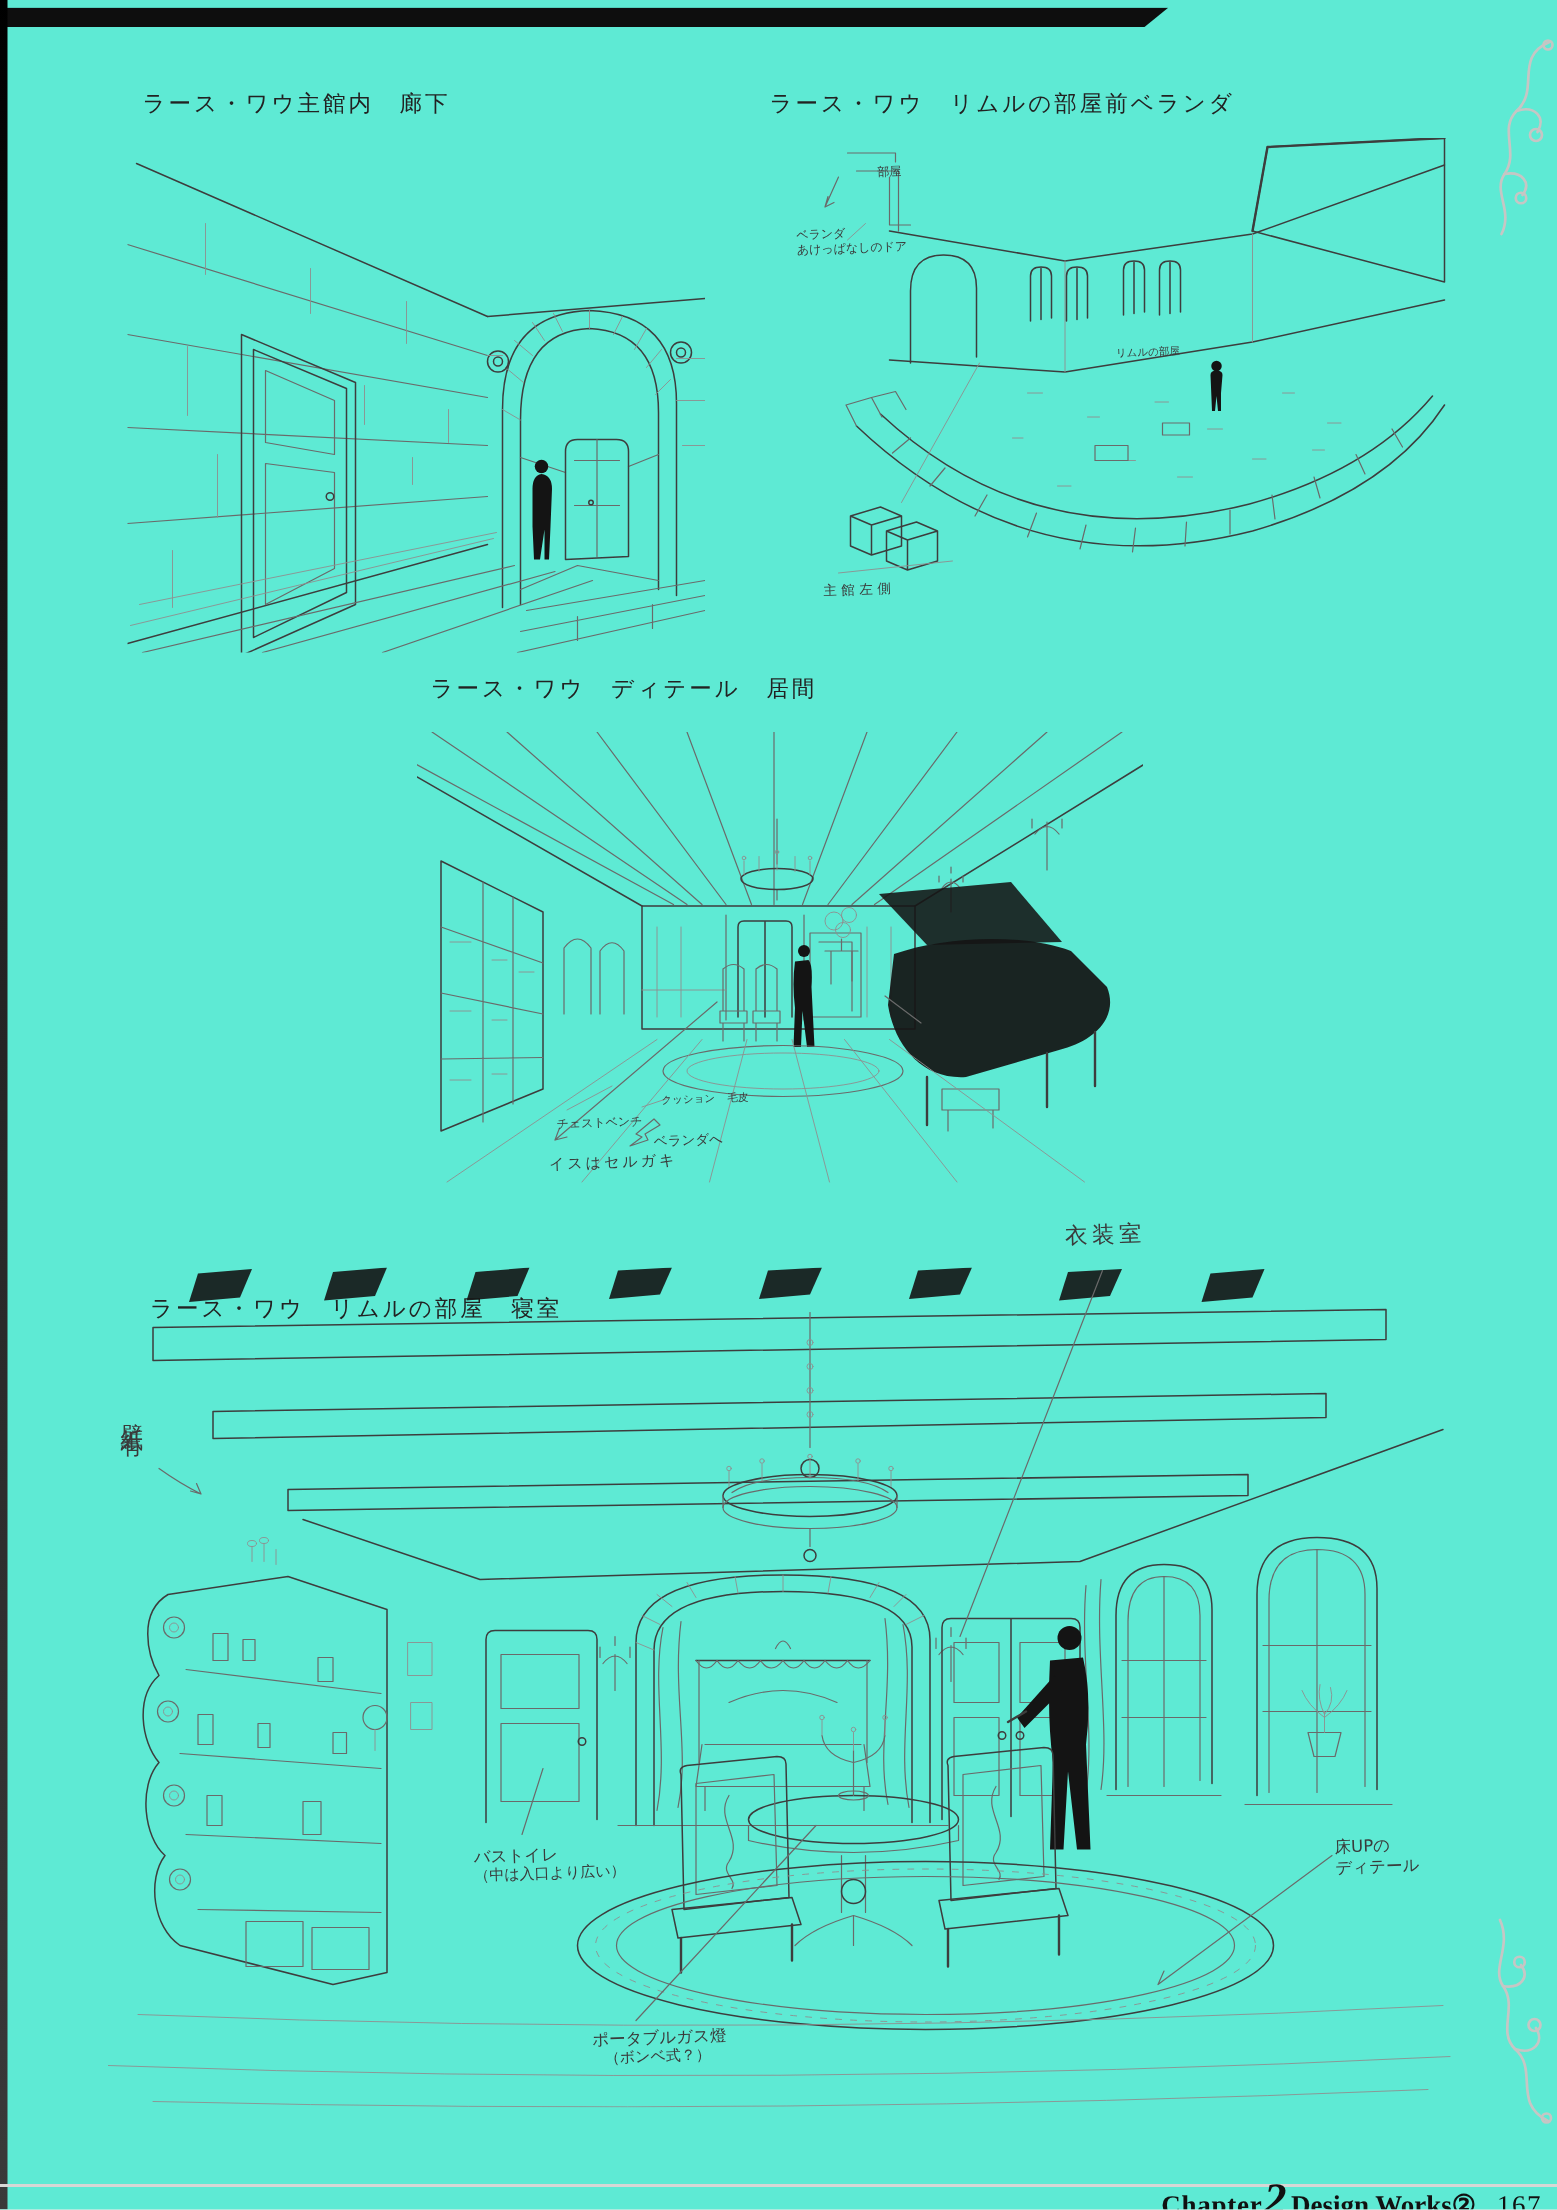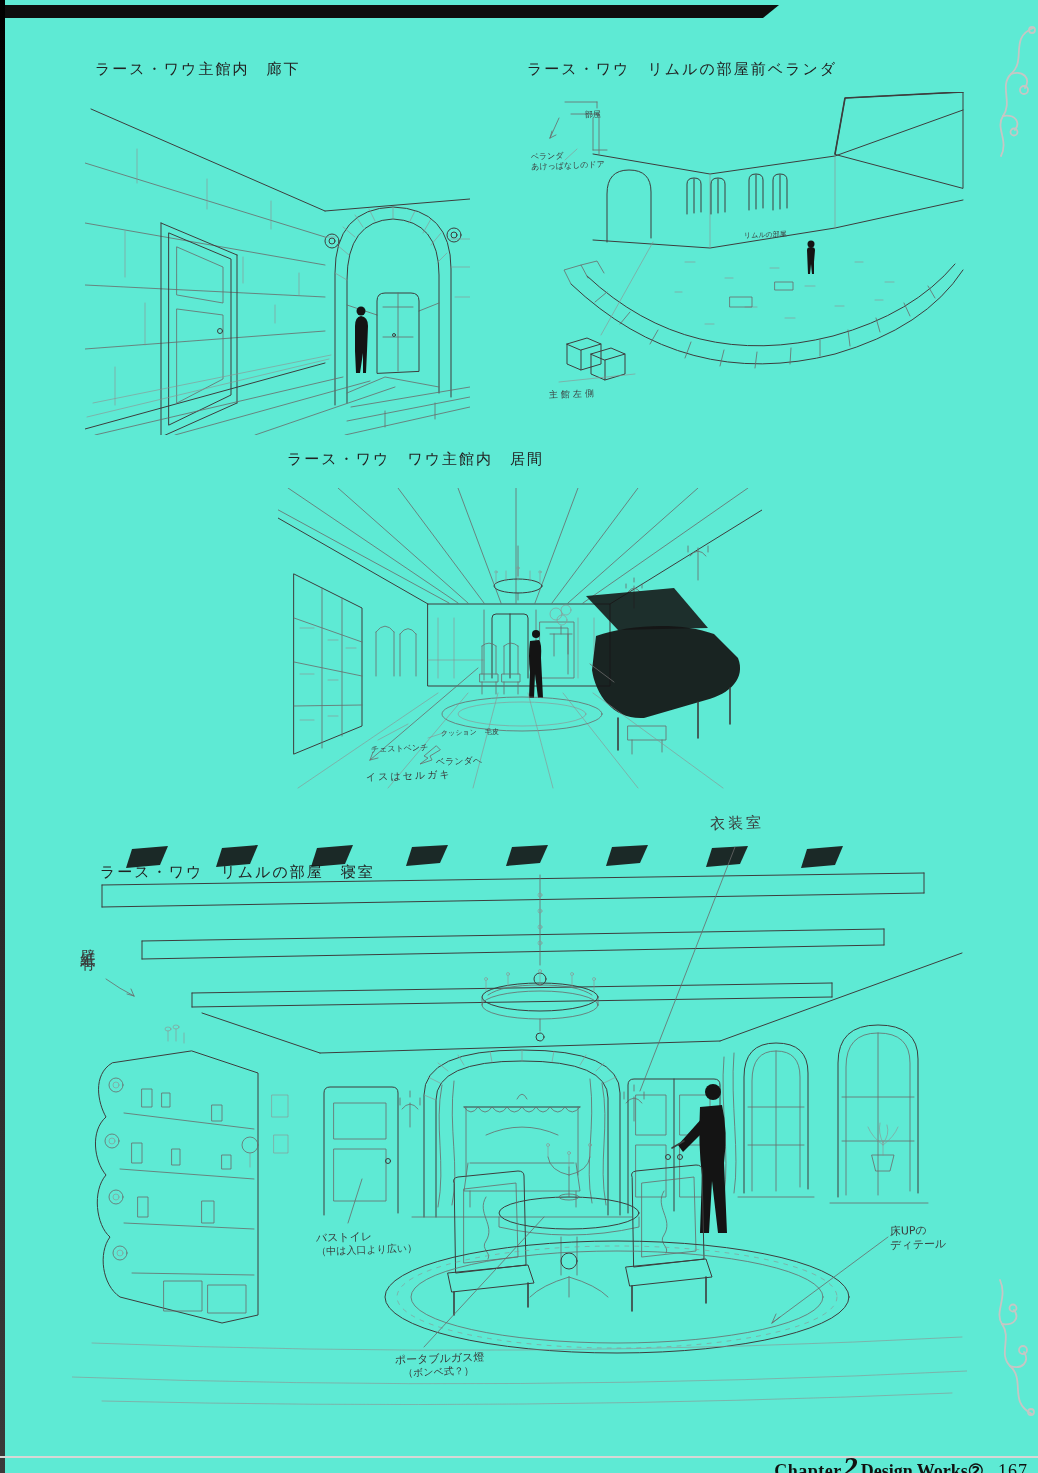--- a/index.html
+++ b/index.html
@@ -107,21 +107,21 @@
 
     <circle class="dark" cx="276" cy="206" r="4.5"></circle>
     <path class="dark" d="M270,221 Q270,212 276,211 Q283,212 283,221 L282,246 L281,268 L278,268 L278,248 L275,268 L271,268 L270,246 Z"></path>
 
     <path class="mid" d="M10,330 L258,272 M90,330 L285,276 M170,330 L310,282"></path>
     <path class="thin" d="M2,312 L244,254 M8,298 L246,250"></path>
     <path class="mid" d="M260,330 L385,302 M262,316 L385,292 M266,302 L385,282 M300,322 V306 M350,314 V298"></path>
     <rect class="fillh" x="366" y="180" width="19" height="100" fill="url(#ch)" opacity=".4"></rect>
   </svg>
 
-  <div class="caption" style="left:527px;top:60px">ラース・ワウ　リムルの部屋前ベランダ</div>
+  <div class="caption" style="left:513px;top:60px">ラース・ワウ　リムルの部屋前ベランダ</div>
 
   <svg class="sk" style="left:535px;top:92px" width="430" height="335" viewBox="0 0 430 335">
     <defs>
       <pattern id="vh" width="5" height="5" patternTransform="rotate(-52)" patternUnits="userSpaceOnUse">
         <line x1="0" y1="0" x2="0" y2="5" stroke="#555" stroke-width=".8"></line>
       </pattern>
       <pattern id="vhd" width="3.5" height="3.5" patternTransform="rotate(-40)" patternUnits="userSpaceOnUse">
         <line x1="0" y1="0" x2="0" y2="3.5" stroke="#333" stroke-width="1"></line>
       </pattern>
       <pattern id="vv" width="6" height="6" patternUnits="userSpaceOnUse">
@@ -169,21 +169,21 @@
   </svg>
 
   <div class="note" style="left:585px;top:110px;font-size:8px">部屋</div>
   <div class="note" style="left:531px;top:151px;font-size:8px">
     <div>ベランダ</div>
     <div>あけっぱなしのドア</div>
   </div>
   <div class="note" style="left:744px;top:231px;font-size:7px">リムルの部屋</div>
   <div class="note" style="left:549px;top:389px;font-size:9px;letter-spacing:3px">主館左側</div>
 
-  <div class="caption" style="left:287px;top:450px">ラース・ワウ　ワウ主館内　居間</div>
+  <div class="caption" style="left:287px;top:450px">ラース・ワウ　ディテール　居間</div>
 
   <svg class="sk" style="left:278px;top:488px" width="484" height="305" viewBox="0 0 484 305">
     <defs>
       <pattern id="lh" width="6" height="6" patternTransform="rotate(40)" patternUnits="userSpaceOnUse">
         <line x1="0" y1="0" x2="0" y2="6" stroke="#999" stroke-width=".6"></line>
       </pattern>
     </defs>
 
     <path class="mid" d="M-40,0 L171,115 M10,0 L180,115 M60,0 L190,115 M120,0 L206,115 M180,0 L223,115 M238,0 L238,115 M300,0 L257,115 M360,0 L274,115 M420,0 L290,115 M470,0 L305,115"></path>
     <path d="M0,30 L150,116 M484,22 L332,116"></path>

